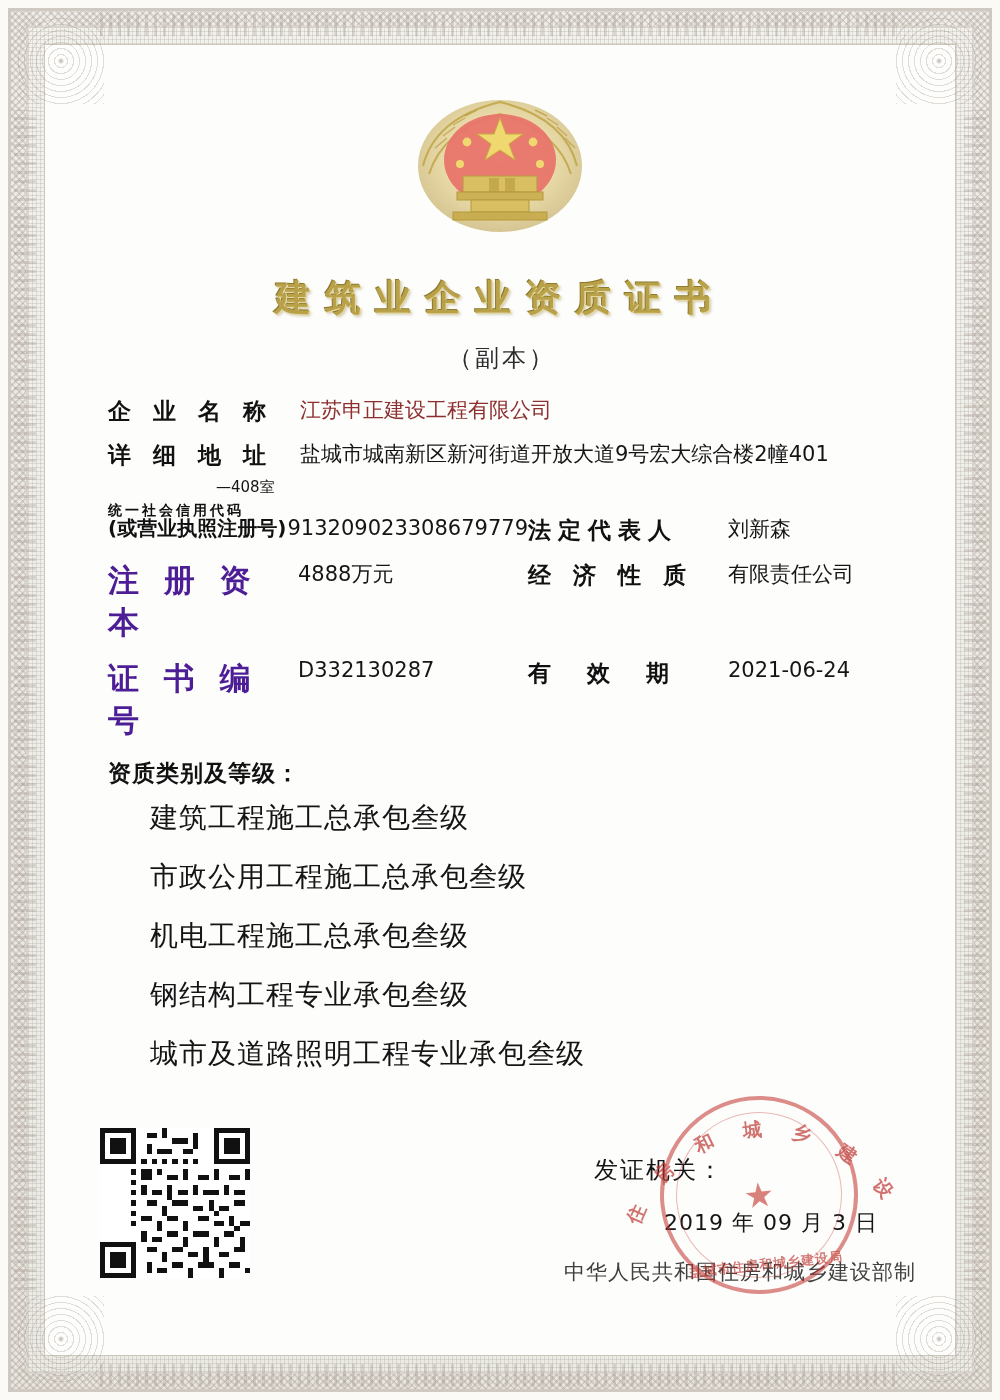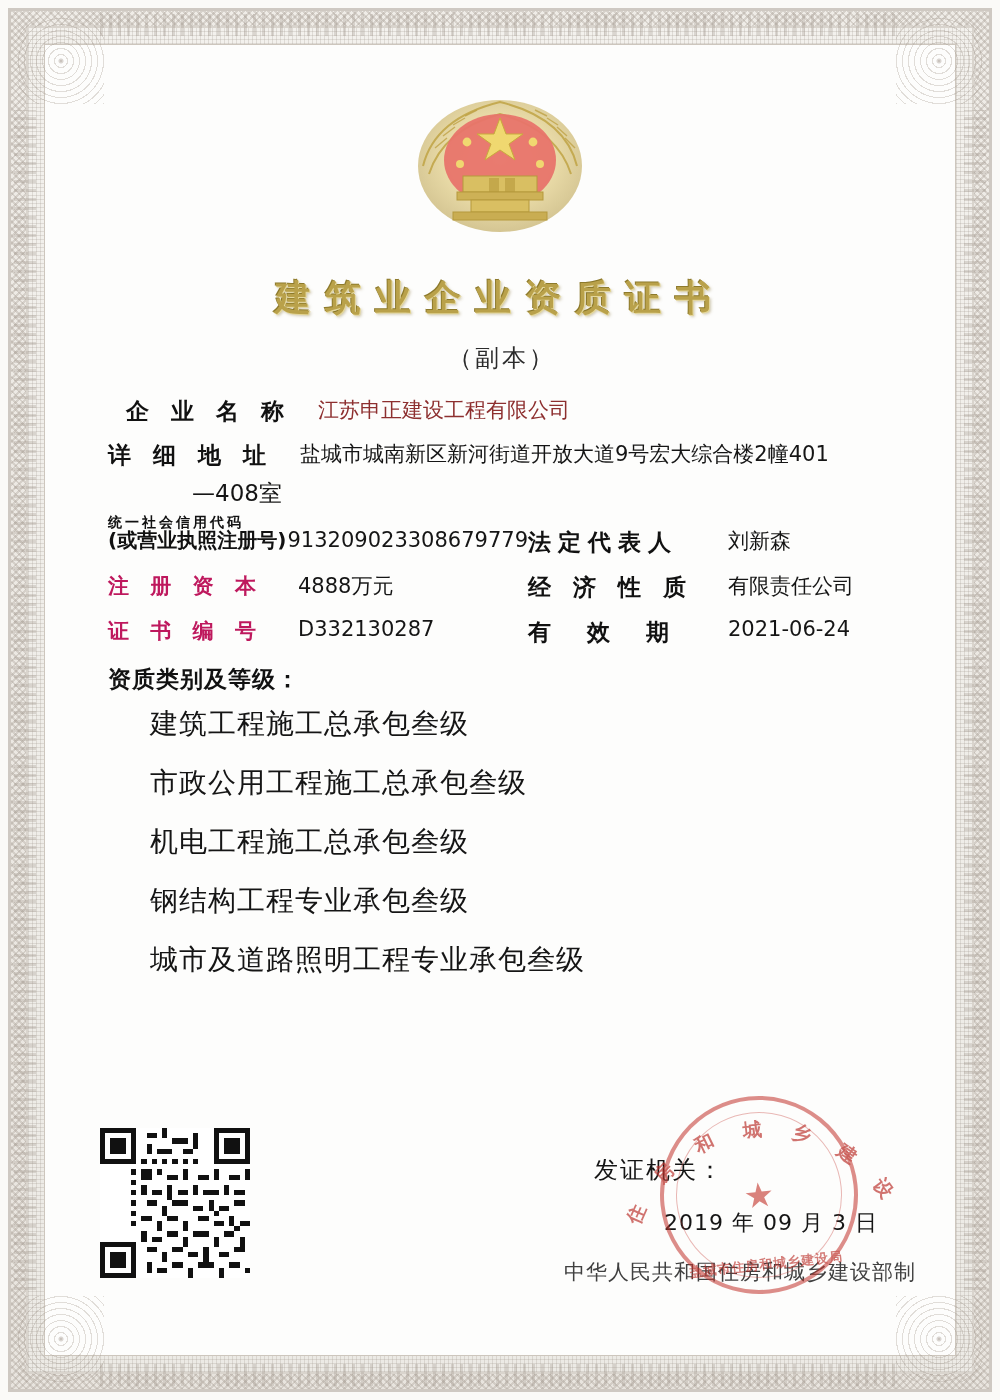--- a/index.html
+++ b/index.html
@@ -145,28 +145,28 @@
   .value {
     font-size: 21px;
     color: #151515;
     white-space: nowrap;
   }
   .value.red {
     color: #8d2f2f;
   }
 
   .row-name { margin-bottom: 4px; }
-  .row-name .label { width: 190px; margin-left: 18px; }
+  .row-name .label { width: 190px; }
   .row-name .value { margin-left: 2px; }
 
   .row-addr .label { width: 190px; }
   .row-addr .value { margin-left: 2px; }
   .addr-second {
-    margin-left: 84px;
-    font-size: 23px;
+    margin-left: 108px;
+    font-size: 15px;
     color: #151515;
     margin-top: -2px;
   }
 
   .row-two {
     display: flex;
     align-items: flex-start;
     margin-top: 6px;
   }
   .col-left { width: 420px; display: flex; align-items: flex-start; }
@@ -186,21 +186,21 @@
     font-size: 20px;
     font-weight: bold;
     color: #111;
   }
   .uscc-value {
     font-size: 21px;
     color: #151515;
     margin-top: 13px;
   }
 
-  .label-cap { width: 190px; font-size: 21px; font-weight: bold; letter-spacing: 7px; color: #be185d; }
+  .label-cap { width: 190px; font-size: 31px; font-weight: bold; letter-spacing: 7px; color: #4c1d95; }
   .label-rep { width: 200px; font-size: 23px; font-weight: bold; letter-spacing: 7px; color: #111; }
 
   .qual-head {
     margin-top: 16px;
     font-size: 23px;
     font-weight: bold;
     color: #111;
     letter-spacing: 1px;
   }
   .qual-list {

